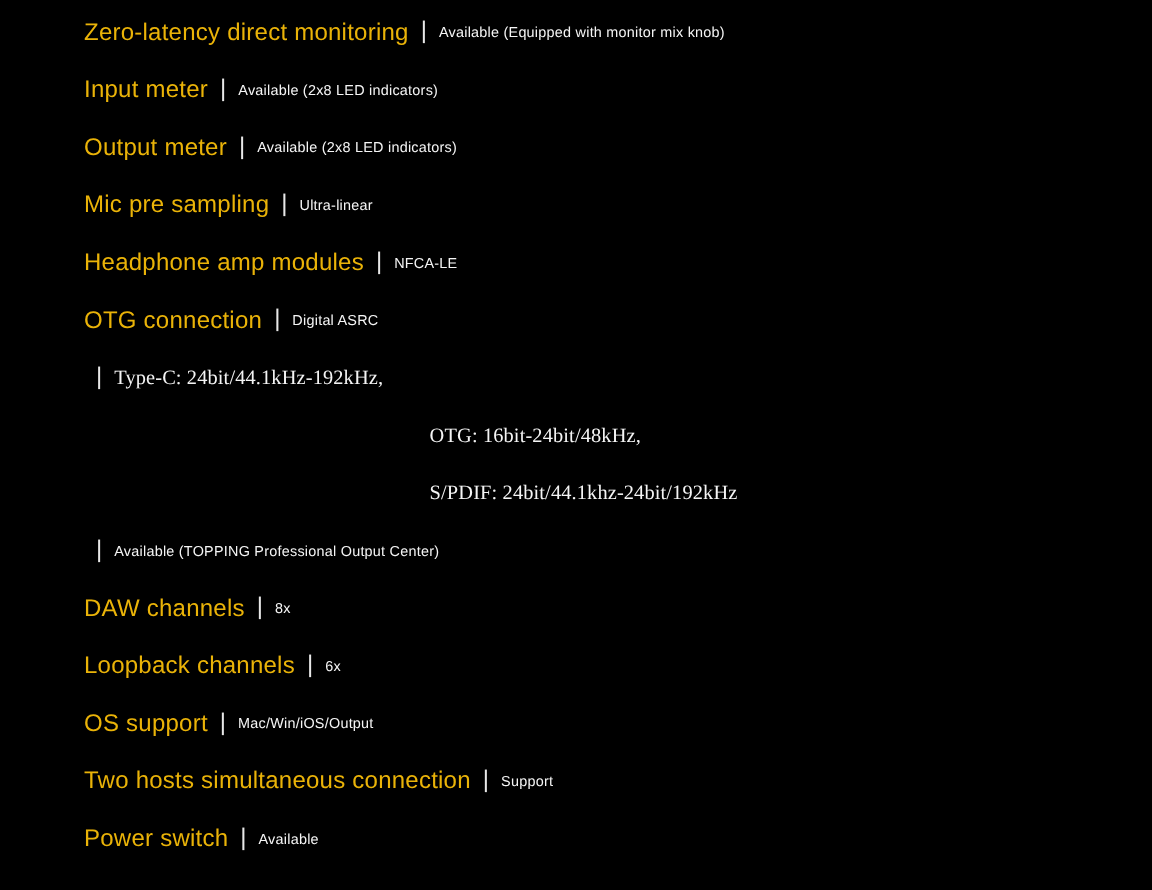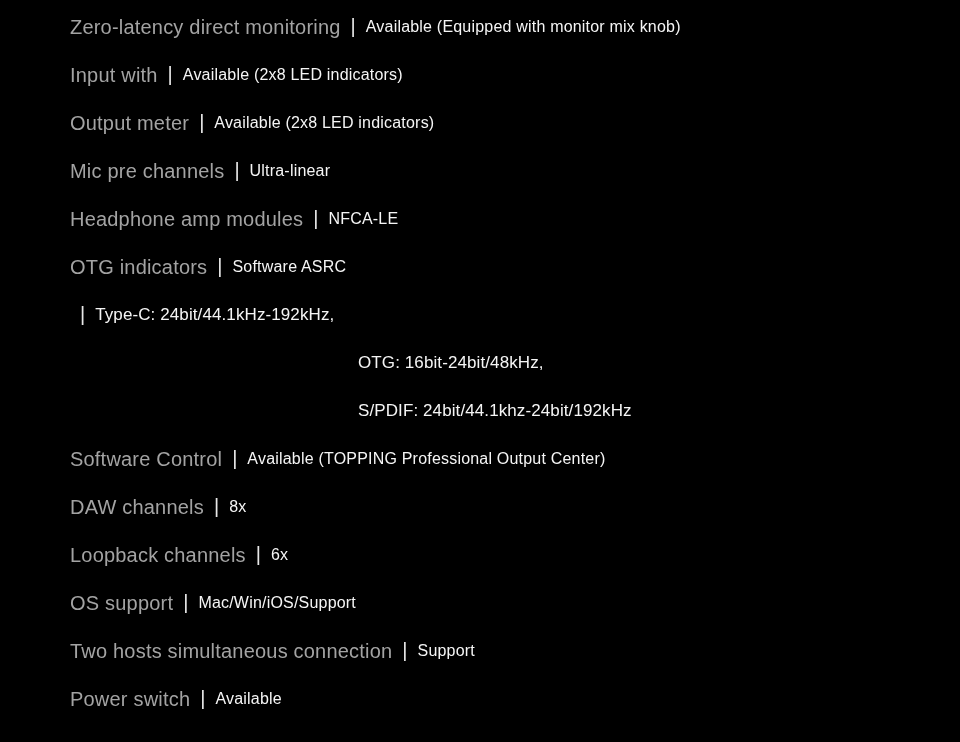--- a/index.html
+++ b/index.html
@@ -23,118 +23,118 @@
   }
   .spec-row {
     height: 48px;
     display: flex;
     align-items: center;
     white-space: nowrap;
   }
   .label {
     font-size: 20px;
     letter-spacing: 0.2px;
-    color: #a3a3a3;
+    color: #eab308;
   }
   .sep {
     font-size: 20px;
     margin: 0 10px;
     color: #e8e8e8;
     position: relative;
     top: -1px;
   }
   .value {
-    font-size: 16px;
+    font-size: 12px;
     letter-spacing: 0.2px;
     color: #f5f5f5;
   }
   .value.small {
     font-size: 17px;
     letter-spacing: 0.1px;
+    font-family: Liberation Serif, serif;
   }
   .spec-row.continuation {
     padding-left: 288px;
   }
 </style>
 </head>
 <body>
 
 <div class="page">
   <div class="spec-list">
   <div class="spec-row">
     <span class="label">Zero-latency direct monitoring</span>
     <span class="sep">|</span>
     <span class="value">Available (Equipped with monitor mix knob)</span>
   </div>
 
   <div class="spec-row">
-    <span class="label">Input with</span>
+    <span class="label">Input meter</span>
     <span class="sep">|</span>
     <span class="value">Available (2x8 LED indicators)</span>
   </div>
 
   <div class="spec-row">
     <span class="label">Output meter</span>
     <span class="sep">|</span>
     <span class="value">Available (2x8 LED indicators)</span>
   </div>
 
   <div class="spec-row">
-    <span class="label">Mic pre channels</span>
+    <span class="label">Mic pre sampling</span>
     <span class="sep">|</span>
     <span class="value">Ultra-linear</span>
   </div>
 
   <div class="spec-row">
     <span class="label">Headphone amp modules</span>
     <span class="sep">|</span>
     <span class="value">NFCA-LE</span>
   </div>
 
   <div class="spec-row">
-    <span class="label">OTG indicators</span>
+    <span class="label">OTG connection</span>
     <span class="sep">|</span>
-    <span class="value">Software ASRC</span>
+    <span class="value">Digital ASRC</span>
   </div>
 
   <div class="spec-row">
     <span class="sep">|</span>
     <span class="value small">Type-C: 24bit/44.1kHz-192kHz,</span>
   </div>
 
   <div class="spec-row continuation">
     <span class="value small">OTG: 16bit-24bit/48kHz,</span>
   </div>
 
   <div class="spec-row continuation">
     <span class="value small">S/PDIF: 24bit/44.1khz-24bit/192kHz</span>
   </div>
 
   <div class="spec-row">
-    <span class="label">Software Control</span>
     <span class="sep">|</span>
     <span class="value">Available (TOPPING Professional Output Center)</span>
   </div>
 
   <div class="spec-row">
     <span class="label">DAW channels</span>
     <span class="sep">|</span>
     <span class="value">8x</span>
   </div>
 
   <div class="spec-row">
     <span class="label">Loopback channels</span>
     <span class="sep">|</span>
     <span class="value">6x</span>
   </div>
 
   <div class="spec-row">
     <span class="label">OS support</span>
     <span class="sep">|</span>
-    <span class="value">Mac/Win/iOS/Support</span>
+    <span class="value">Mac/Win/iOS/Output</span>
   </div>
 
   <div class="spec-row">
     <span class="label">Two hosts simultaneous connection</span>
     <span class="sep">|</span>
     <span class="value">Support</span>
   </div>
 
   <div class="spec-row">
     <span class="label">Power switch</span>

